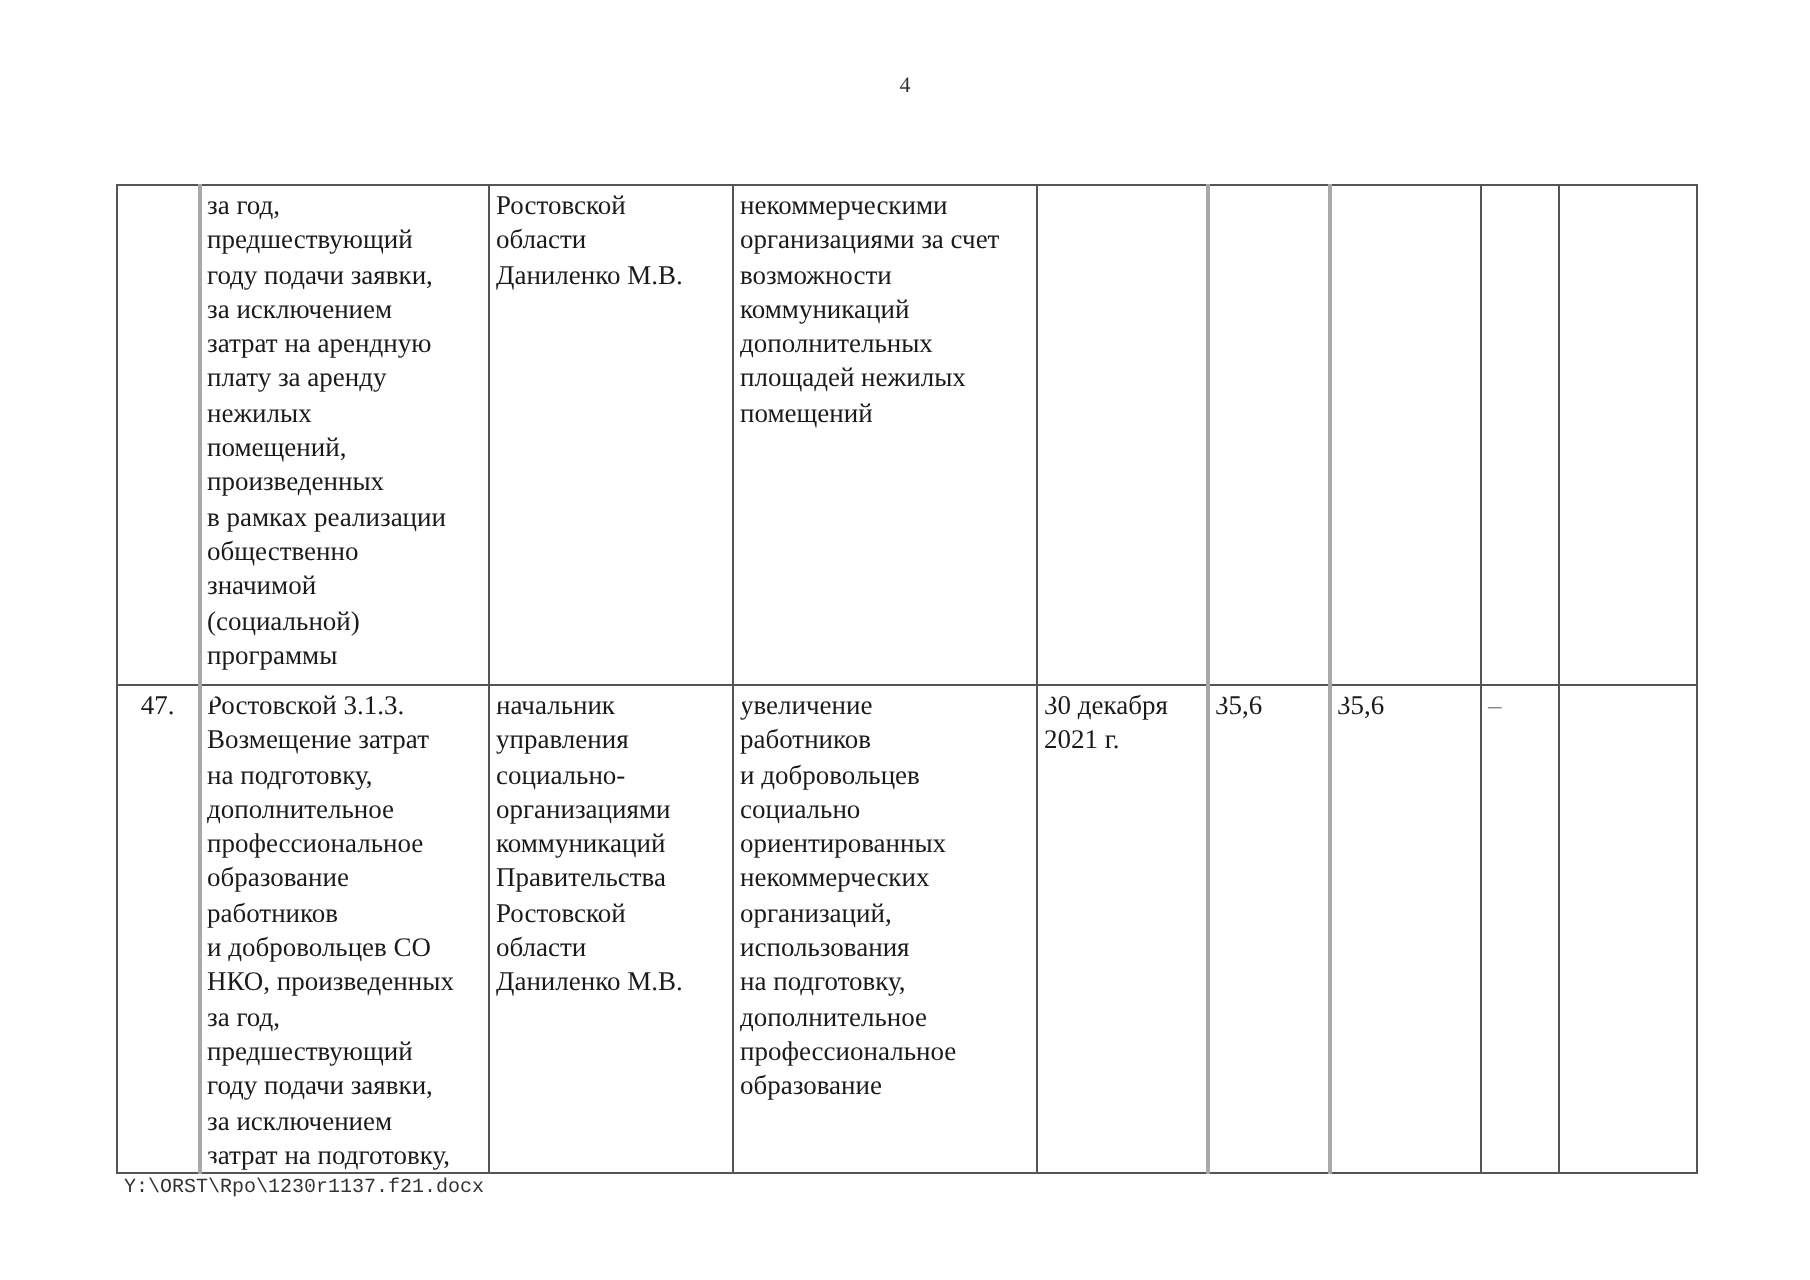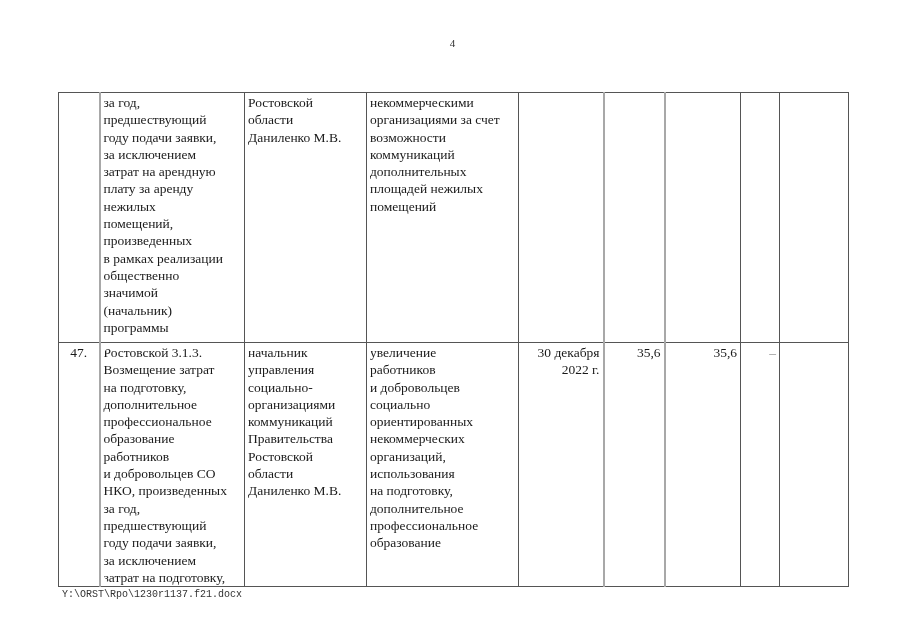--- a/index.html
+++ b/index.html
@@ -35,21 +35,21 @@
     table.doc-table td {
       border: 1px solid #555;
       vertical-align: top;
       padding: 1px 3px 0 3px;
       font-size: 13.5px;
       line-height: 17.3px;
       overflow: hidden;
     }
     table.doc-table td.light-left { border-left: 2px solid #a8a8a8; }
     td.num { text-align: center; padding-left: 2px; padding-right: 2px; }
-    td.center { text-align: right; }
+    td.center { text-align: left; }
     .line { display: block; white-space: nowrap; }
     tr.row-a td { height: 248px; }
     tr.row-b td { height: 240px; border-radius: 18px; }
     .footer-path {
       position: absolute;
       left: 62px;
       top: 589px;
       font-size: 10px;
       color: #333;
       font-family: Liberation Mono, monospace;
@@ -81,21 +81,21 @@
         <span class="line">году подачи заявки,</span>
         <span class="line">за исключением</span>
         <span class="line">затрат на арендную</span>
         <span class="line">плату за аренду</span>
         <span class="line">нежилых</span>
         <span class="line">помещений,</span>
         <span class="line">произведенных</span>
         <span class="line">в рамках реализации</span>
         <span class="line">общественно</span>
         <span class="line">значимой</span>
-        <span class="line">(начальник)</span>
+        <span class="line">(социальной)</span>
         <span class="line">программы</span>
       </td>
       <td>
         <span class="line">Ростовской</span>
         <span class="line">области</span>
         <span class="line">Даниленко М.В.</span>
       </td>
       <td>
         <span class="line">некоммерческими</span>
         <span class="line">организациями за счет</span>
@@ -149,21 +149,21 @@
         <span class="line">некоммерческих</span>
         <span class="line">организаций,</span>
         <span class="line">использования</span>
         <span class="line">на подготовку,</span>
         <span class="line">дополнительное</span>
         <span class="line">профессиональное</span>
         <span class="line">образование</span>
       </td>
       <td class="center">
         <span class="line">30 декабря</span>
-        <span class="line">2022 г.</span>
+        <span class="line">2021 г.</span>
       </td>
       <td class="center light-left">35,6</td>
       <td class="center light-left">35,6</td>
       <td class="center" style="color:#888">–</td>
       <td></td>
     </tr>
   </tbody>
 </table>
 
 <div class="footer-path">Y:\ORST\Rpo\1230r1137.f21.docx</div>

